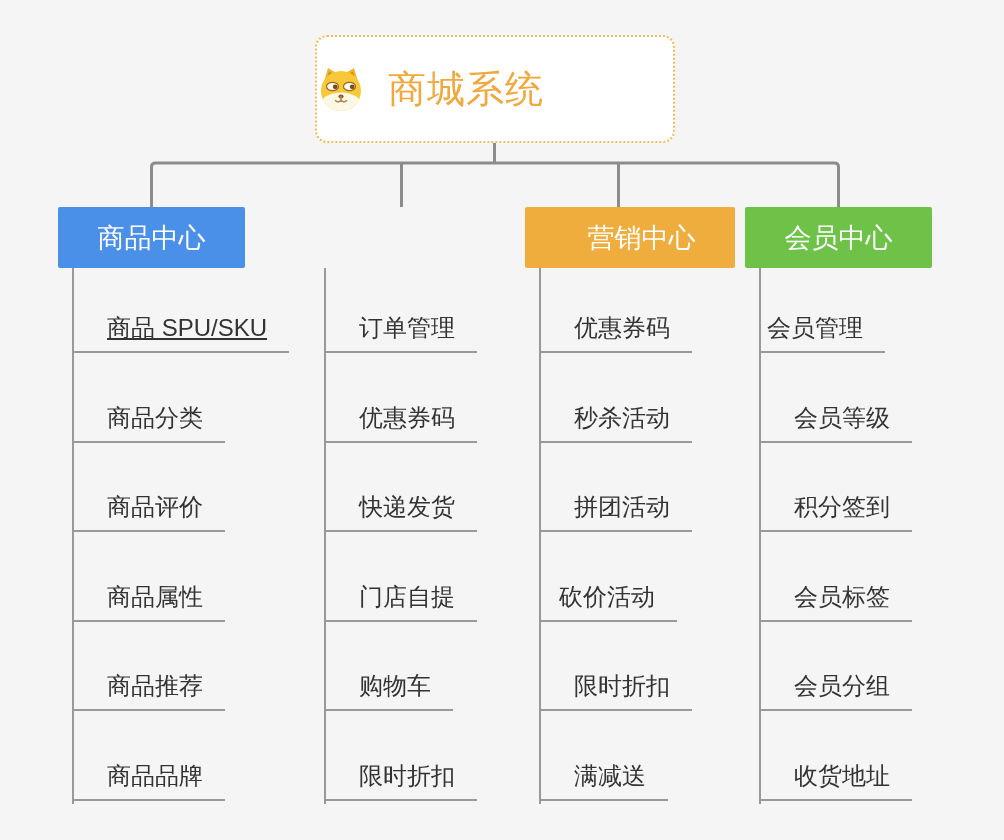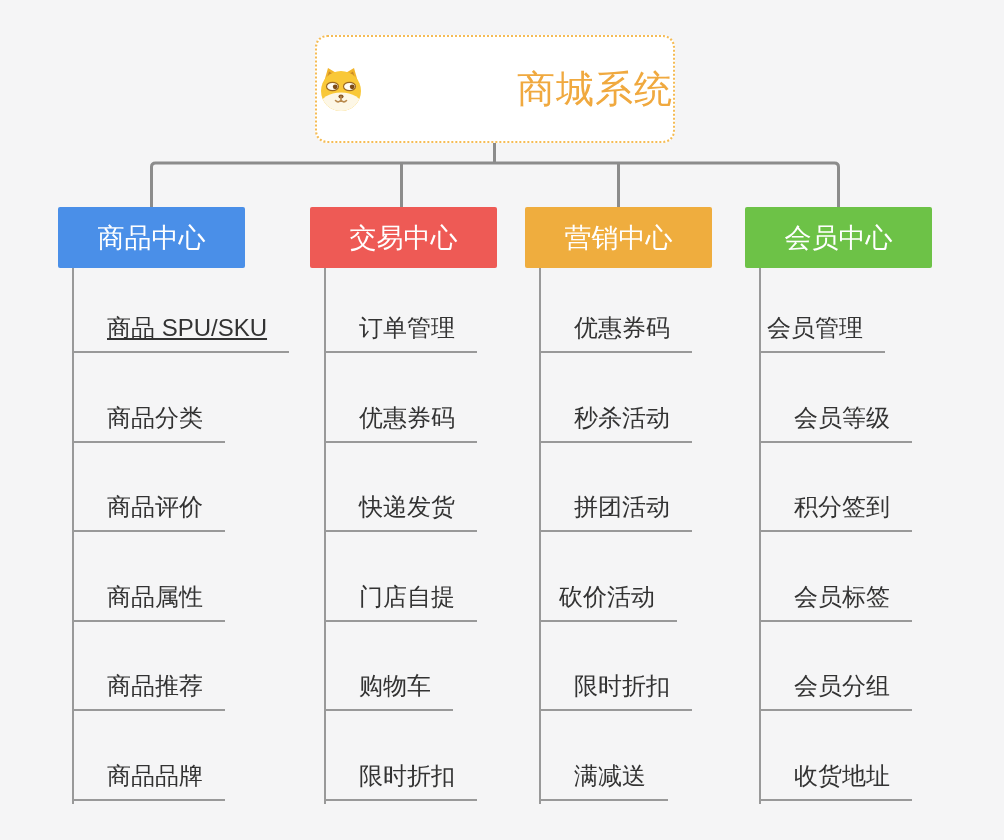--- a/index.html
+++ b/index.html
@@ -13,21 +13,21 @@
 
   
   .connectors{position:absolute;left:0;top:0;width:1004px;height:840px;pointer-events:none;}
   .connectors path{fill:none;stroke:var(--line,#8c8c8c);stroke-width:3;}
 
   
   .root-node{
     position:absolute;left:315px;top:35px;width:360px;height:108px;
     background:#ffffff;border:2px dotted var(--root-border,#f5bc55);border-radius:12px;
     box-sizing:border-box;
-    display:flex;align-items:center;justify-content:space-between;gap:8px;
+    display:flex;align-items:center;justify-content:flex-start;gap:23px;
     cursor:pointer;
   }
   .root-title{font-size:38px;color:var(--root-color,#f0a93f);letter-spacing:1px;}
   .dog-icon{width:48px;height:48px;display:block;}
 
   
   .branch{position:absolute;top:207px;width:187px;height:600px;}
   .branch-head{
     position:absolute;left:0;top:0;width:187px;height:61px;
     border-radius:2px;display:flex;align-items:center;justify-content:center;
@@ -88,36 +88,33 @@
         <li class="item" style="top: 106px; text-decoration: underline;">商品 SPU/SKU</li>
         <li class="item" style="top: 195.5px;">商品分类</li>
         <li class="item" style="top: 285px;">商品评价</li>
         <li class="item" style="top: 374.5px;">商品属性</li>
         <li class="item" style="top: 464px;">商品推荐</li>
         <li class="item" style="top: 553.5px;">商品品牌</li>
       </ul>
   </section>
 
   <section class="branch" style="left:310px">
-    <div class="branch-head" style="background: rgb(238, 90, 85);">
-      <span>交易中心</span>
-    </div>
     <div class="trunk"></div>
     <ul class="items">
         <li class="item" style="top: 106px;">订单管理</li>
         <li class="item" style="top: 195.5px;">优惠券码</li>
         <li class="item" style="top: 285px;">快递发货</li>
         <li class="item" style="top: 374.5px;">门店自提</li>
         <li class="item" style="top: 464px;">购物车</li>
         <li class="item" style="top: 553.5px;">限时折扣</li>
       </ul>
   </section>
 
   <section class="branch" style="left:525px">
-    <div class="branch-head" style="background: rgb(239, 173, 62);">
+    <div class="branch-head" style="background: rgb(239, 173, 62); padding-left: 23px;">
       <span>营销中心</span>
     </div>
     <div class="trunk"></div>
     <ul class="items">
         <li class="item" style="top: 106px;">优惠券码</li>
         <li class="item" style="top: 195.5px;">秒杀活动</li>
         <li class="item" style="top: 285px;">拼团活动</li>
         <li class="item" style="top: 374.5px; padding-left: 20px;">砍价活动</li>
         <li class="item" style="top: 464px;">限时折扣</li>
         <li class="item" style="top: 553.5px;">满减送</li>

